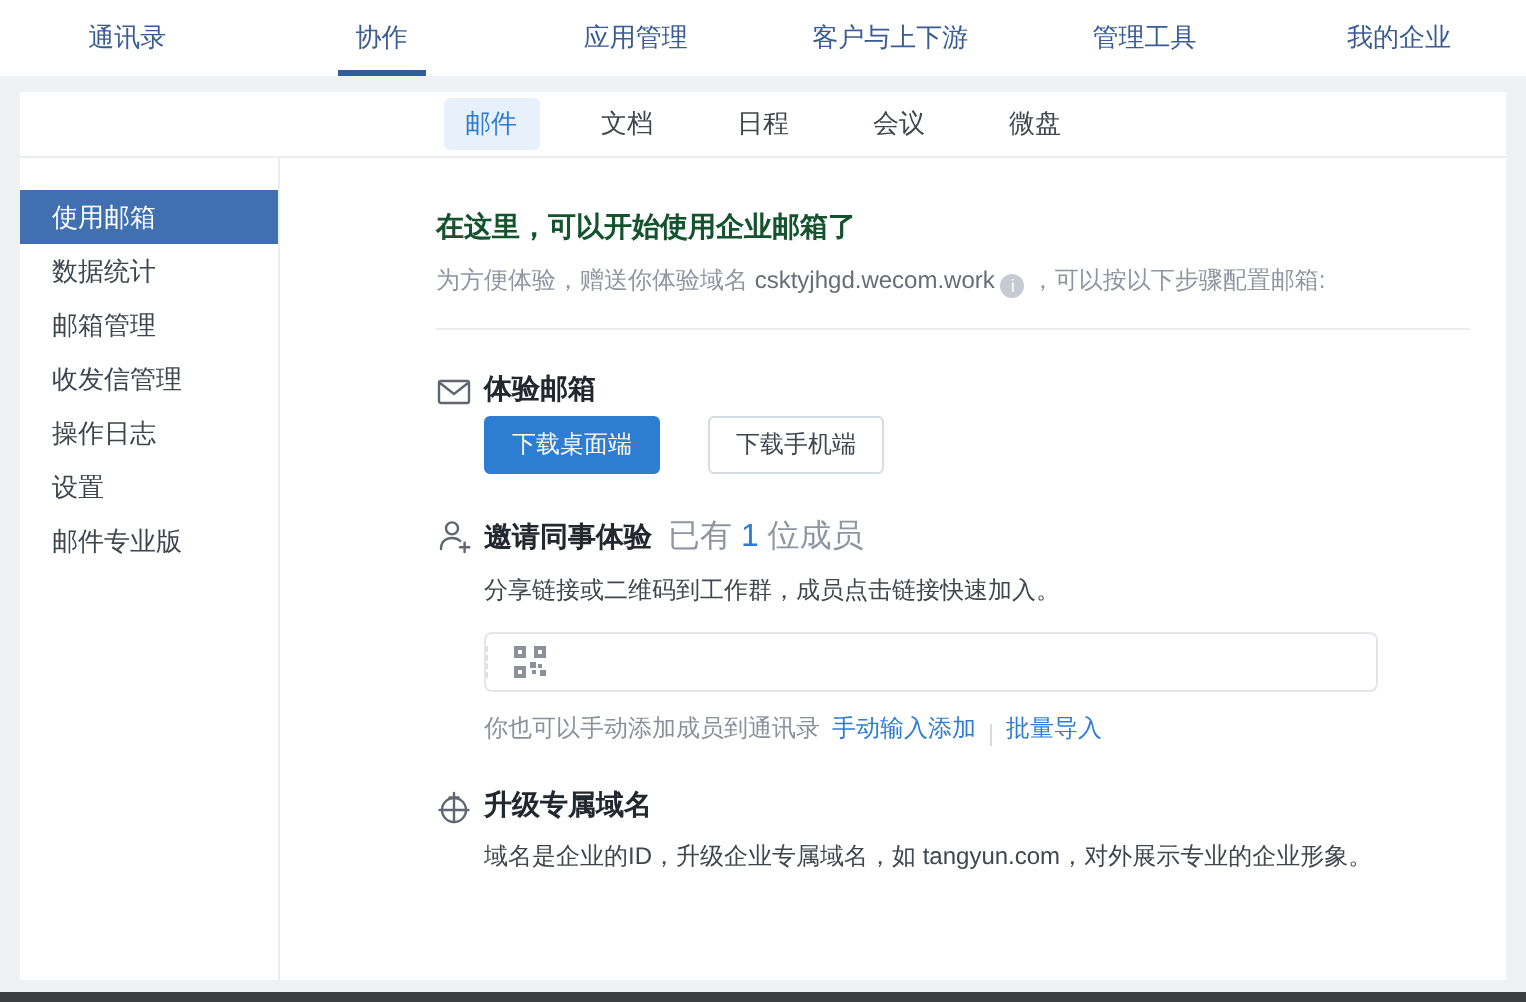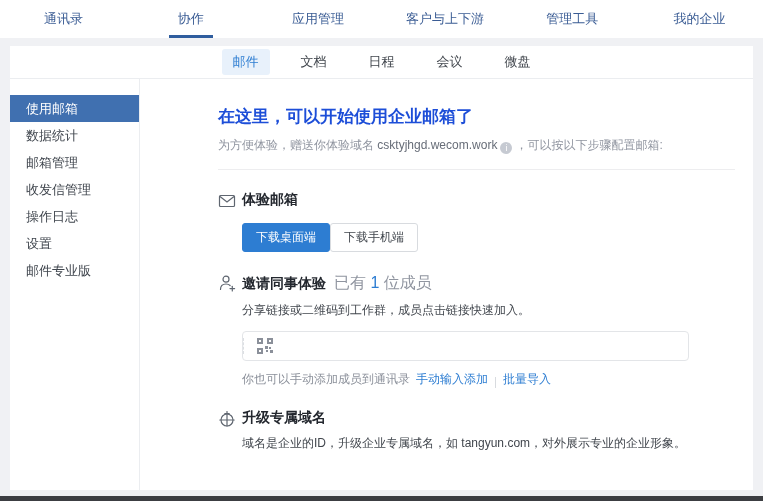--- a/index.html
+++ b/index.html
@@ -21,38 +21,38 @@
 
   .cardbody { display:flex; height:calc(100% - 33px); }
 
   
   .sidebar { width:130px; border-right:1px solid #ebedf0; padding-top:16px; flex-shrink:0; }
   .side-item { height:27px; line-height:27px; padding-left:16px; font-size:13px; color:#3f454d; cursor:pointer; }
   .side-item.active { background:#4070b0; color:#fff; }
 
   
   .main { flex:1; padding:26px 18px 0 78px; min-width:0; }
-  .page-title { font-size:17px; font-weight:bold; color:#1d4ed8; }
+  .page-title { font-size:14px; font-weight:bold; color:#14532d; }
   .page-subtitle { margin-top:9px; font-size:12px; color:#9095a0; }
   .subtitle-domain { color:#676d78; }
   .info-icon { display:inline-block; width:12px; height:12px; border-radius:50%; background:#c6cad2; color:#fff; font-size:9px; line-height:12px; text-align:center; margin:0 3px; vertical-align:-2px; font-style:normal; }
   .hr { height:1px; background:#ededef; margin-top:15px; }
 
   .section { margin-top:21px; display:flex; }
   .section-icon { width:24px; padding-top:1px; color:#5f6670; flex-shrink:0; }
   .section-icon svg { display:block; }
   .section-content { flex:1; min-width:0; }
   .section-title-row { display:flex; align-items:center; gap:8px; }
   .section-title { font-size:14px; font-weight:bold; color:#23272e; }
   .member-note { font-size:16px; color:#9095a0; }
   .member-count { color:#2d7dd2; }
   .section-desc { margin-top:8px; font-size:12px; color:#41464d; }
   .email-strong { font-weight:bold; color:#23272e; }
 
-  .btn-row { margin-top:14px; display:flex; gap:0; }
+  .btn-row { margin-top:4px; display:flex; gap:24px; }
   .btn { font-size:12px; padding:5px 13px; border-radius:3px; cursor:pointer; display:inline-block; }
   .btn-primary { background:#2d7dd2; color:#fff; border:1px solid #2d7dd2; }
   .btn-secondary { background:#fff; color:#41464d; border:1px solid #d8dbdf; }
 
   
   .share-box { margin-top:12px; width:447px; max-width:100%; border:1px solid #e3e5e8; border-radius:4px; display:flex; }
   .share-text { flex:1; padding:11px 12px; min-width:0; }
   .share-line1 { font-size:11px; color:#8b909a; white-space:nowrap; overflow:hidden; }
   .share-line2 { margin-top:7px; display:flex; align-items:center; white-space:nowrap; }
   .share-url { font-size:10px; letter-spacing:-0.2px; color:#8b909a; }

